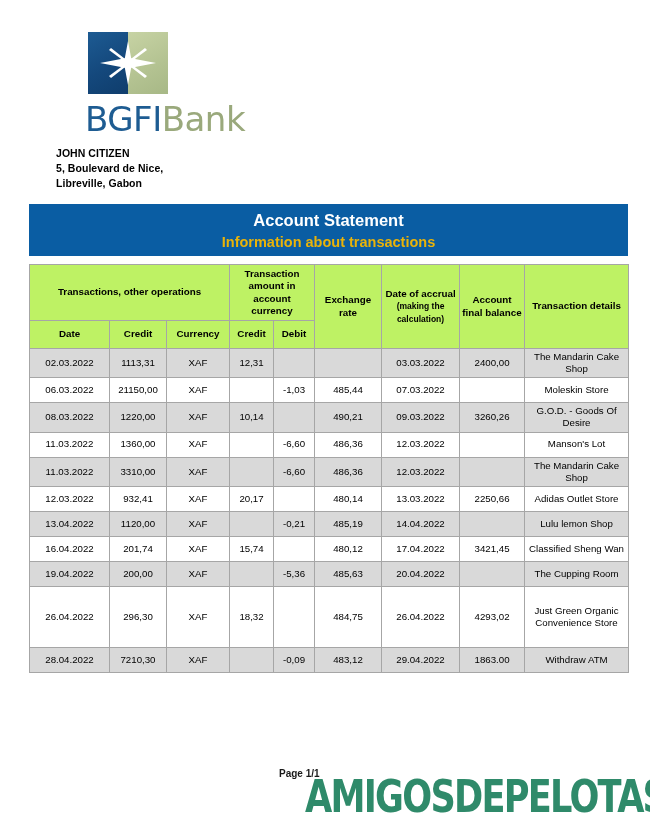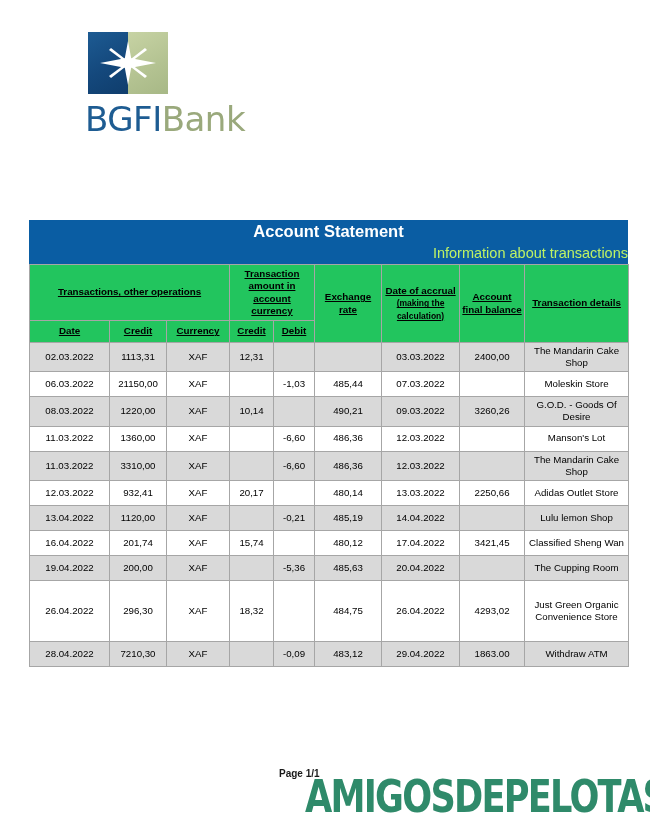--- a/index.html
+++ b/index.html
@@ -75,38 +75,39 @@
     font-size: 9.5px;
     font-weight: bold;
     line-height: 1.45;
     text-align: right;
     letter-spacing: 0.05px;
   }
 
   
   .banner {
     position: absolute;
-    left: 29px; top: 220px;
+    left: 29px; top: 204px;
     width: 599px;
     height: 52px;
     background: #0a5da3;
     box-sizing: border-box;
+    padding-top: 5px;
   }
   .banner .title {
     text-align: center;
     color: #ffffff;
     font-size: 16.5px;
     font-weight: bold;
     line-height: 1.35;
   }
   .banner .subtitle {
-    text-align: right;
-    color: #bef264;
+    text-align: center;
+    color: #eab308;
     font-size: 14.5px;
-    font-weight: normal;
+    font-weight: bold;
     line-height: 1.4;
     margin-top: 1px;
   }
 
   
   .stmt-table {
     position: absolute;
     left: 29px; top: 264px;
     width: 599px;
     border-collapse: collapse;
@@ -116,27 +117,26 @@
   .stmt-table td, .stmt-table th {
     border: 1px solid #a6a6a6;
     box-sizing: border-box;
     padding: 2px 2px;
     text-align: center;
     vertical-align: middle;
     font-weight: normal;
   }
   .stmt-table thead th {
     font-weight: bold;
-    background: #22c55e;
+    background: #bef264;
     line-height: 1.24;
     font-size: 9.8px;
-    text-decoration: underline;
   }
   .hdr-tall { height: 56px; }
-  .hdr-sub  { height: 22px; }
+  .hdr-sub  { height: 28px; }
   .hdr-note { font-size: 8.5px; font-weight: bold; }
   .grp-title { font-size: 10.2px; }
 
   .stmt-table tbody tr.alt td { background: #d9d9d9; }
   .stmt-table tbody tr td { background: #ffffff; }
   .stmt-table tbody td { line-height: 1.25; }
   .cell-cur { vertical-align: top; padding-top: 3px; }
   .r-tall2 { height: 25px; }
   .r-tall4 { height: 61px; }
 
@@ -176,20 +176,25 @@
         <polygon points="28,5 29.6,20.4 44,22 29.6,23.6 28,39 26.4,23.6 12,22 26.4,20.4" fill="#ffffff"></polygon>
         <polygon points="11,7 29,21 28,23 9,9" fill="#ffffff"></polygon>
         <polygon points="45,7 27,21 28,23 47,9" fill="#ffffff"></polygon>
         <polygon points="11,37 29,23 28,21 9,35" fill="#ffffff"></polygon>
         <polygon points="45,37 27,23 28,21 47,35" fill="#ffffff"></polygon>
       </svg>
     </div>
     <div class="logo-text"><span class="bgfi">BGFI</span><span class="bank">Bank</span></div>
   </div>
 
+  <div class="cust-addr">
+    <div>JOHN CITIZEN</div>
+    <div>5, Boulevard de Nice,</div>
+    <div>Libreville, Gabon</div>
+  </div>
 
 </div>
 
 <div class="banner">
   <div class="title">Account Statement</div>
   <div class="subtitle">Information about transactions</div>
 </div>
 
 <table class="stmt-table">
   <colgroup>

